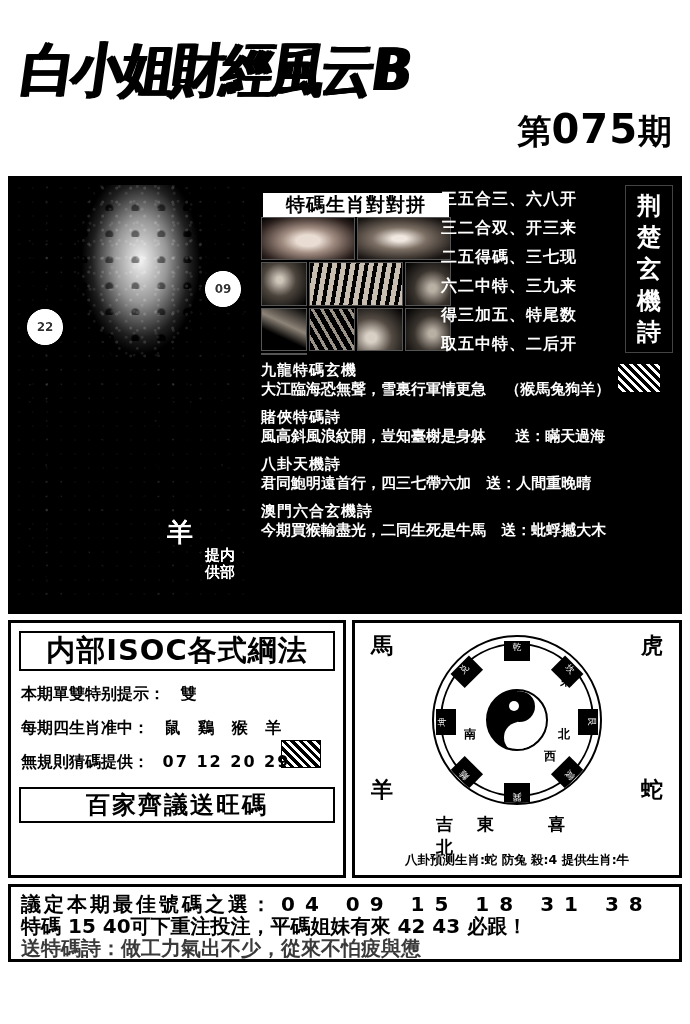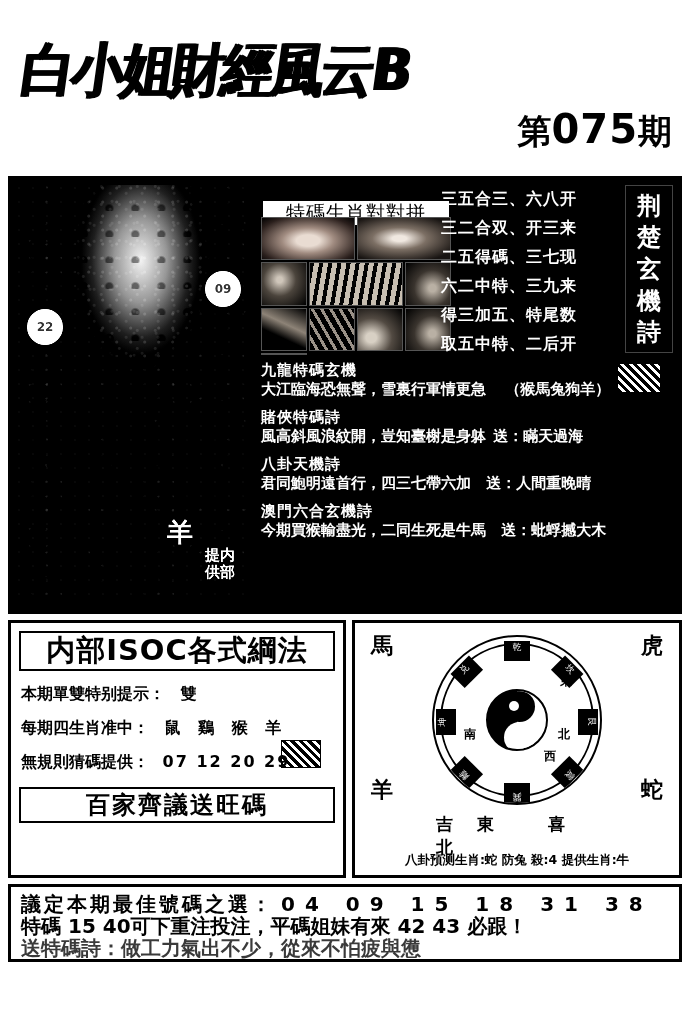--- a/index.html
+++ b/index.html
@@ -89,24 +89,24 @@
   }
   .photo-sub {
     position: absolute; left: 186px; top: 362px;
     color: #fff; font-weight: bold; font-size: 15px;
     line-height: 17px; text-align: center; width: 34px;
     text-shadow: 1px 1px 2px #000;
   }
 
   
   .zm-header {
-    position: absolute; left: 250px; top: 20px; width: 190px; height: 28px;
+    position: absolute; left: 250px; top: 12px; width: 190px; height: 28px;
     background: #fff; border: 2px solid #000;
     display: flex; align-items: center; justify-content: center;
-    font-weight: normal; font-size: 19px; color: #000;
+    font-weight: bold; font-size: 19px; color: #000;
     letter-spacing: 1px;
   }
   .zm-grid {
     position: absolute; left: 250px; top: 38px; width: 190px; height: 138px;
     display: grid; grid-template-columns: repeat(4, 1fr); grid-template-rows: repeat(3, 1fr);
     gap: 2px;
   }
   .zm-cell {
     background: #111; border: 1px solid #555; position: relative; overflow: hidden;
   }
@@ -351,21 +351,21 @@
         <div class="bdy">
           <span>大江臨海恐無聲，雪裏行軍情更急</span>
           <span class="tail" style="margin-left:14px">（猴馬兔狗羊）</span>
         </div>
       </div>
 
       <div class="poem">
         <div class="ttl">賭俠特碼詩</div>
         <div class="bdy">
           <span>風高斜風浪紋開，豈知臺榭是身躰</span>
-          <span class="tail" style="margin-left:2px">送：瞞天過海</span>
+          <span class="tail" style="margin-left:24px">送：瞞天過海</span>
         </div>
       </div>
 
       <div class="poem">
         <div class="ttl">八卦天機詩</div>
         <div class="bdy">
           <span>君同鮑明遠首行，四三七帶六加</span>
           <span class="tail" style="margin-left:10px">送：人間重晚晴</span>
         </div>
       </div>

